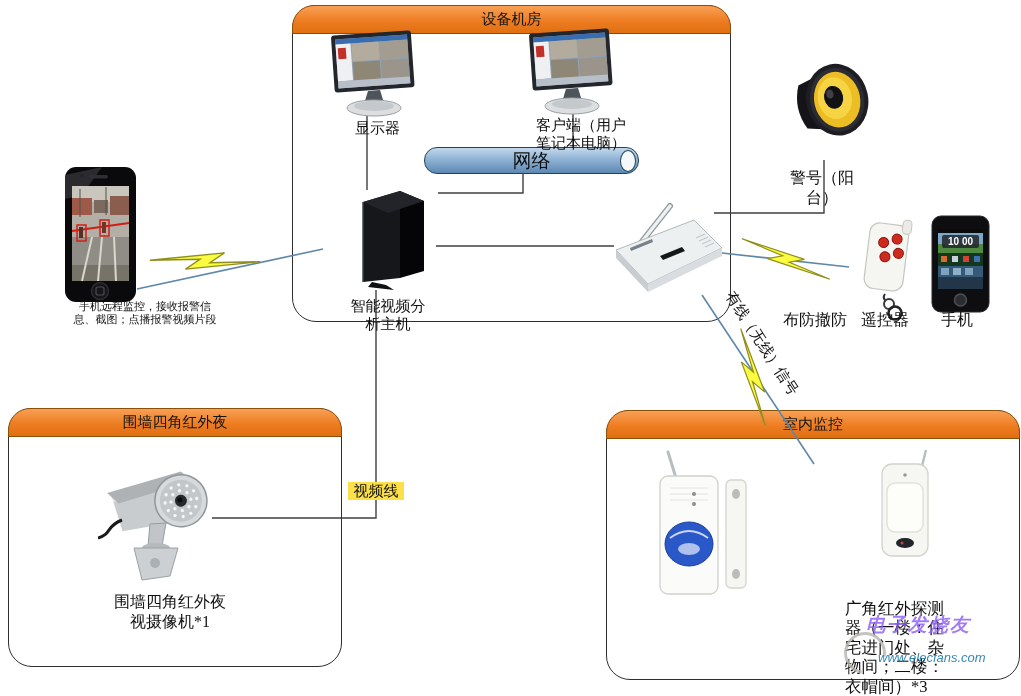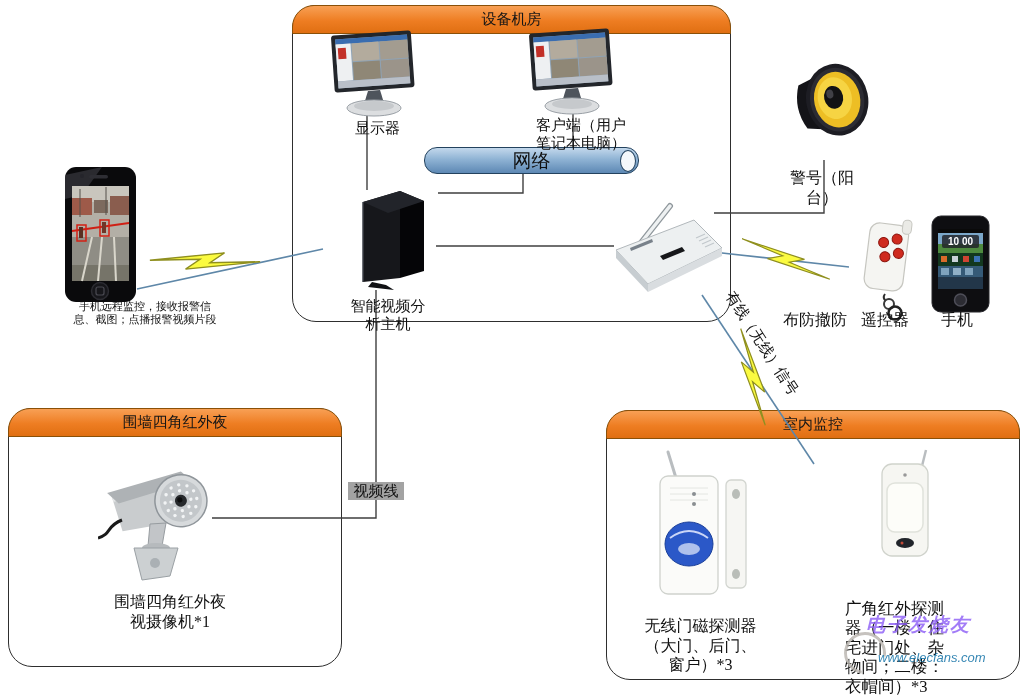--- a/index.html
+++ b/index.html
@@ -10,21 +10,21 @@
       background:linear-gradient(180deg,#f8a055 0%,#ee7d22 55%,#e06f12 100%);
       border:1px solid #8a5008;border-radius:22px 22px 0 0;
       display:flex;align-items:center;justify-content:center;font-size:15px;color:#161616;}
   #wires{position:absolute;left:0;top:0;z-index:2;}
   .device{position:absolute;z-index:3;}
   .label{position:absolute;z-index:3;white-space:pre-line;text-align:center;
          font-size:16px;line-height:1.22;color:#101010;}
   .label.small{font-size:15px;}
   .label.bold{font-weight:bold;}
   .label.left{text-align:left;}
-  .label.whitebg{background:#a3a3a3;padding:0 2px;}
+  .label.whitebg{background:#fde047;padding:0 2px;}
   .rotlabel{position:absolute;z-index:3;font-size:15px;white-space:nowrap;
             transform-origin:0 0;transform:rotate(57deg);}
   .watermark{position:absolute;left:838px;top:606px;width:182px;height:90px;z-index:5;opacity:.8;}
   .wm-circle{position:absolute;left:6px;top:26px;width:36px;height:36px;border:3px solid #b8b4ae;
              border-radius:50%;border-bottom-color:transparent;transform:rotate(-35deg);}
   .wm-brand{position:absolute;left:28px;top:6px;font-size:19px;font-weight:bold;font-style:italic;
             color:#8b5cf6;letter-spacing:2px;white-space:nowrap;}
   .wm-url{position:absolute;left:40px;top:44px;font-size:13px;font-style:italic;color:#0369a1;
           font-family:"Liberation Sans",sans-serif;white-space:nowrap;}
 </style>
@@ -295,23 +295,20 @@
   <div class="label" style="left:857px;top:310px;width:56px;">遥控器</div>
   <div class="label" style="left:936px;top:310px;width:42px;">手机</div>
 
   <div class="rotlabel" style="left:737px;top:288px;">有线（无线）信号</div>
 
   <div class="label small whitebg" style="left:348px;top:482px;width:52px;">视频线</div>
 
   <div class="label" style="left:95px;top:592px;width:150px;">围墙四角红外夜
 视摄像机*1</div>
 
-  <div class="label" style="left:628px;top:616px;width:145px;">无线门磁探测器
-（大门、后门、
-窗户）*3</div>
   <div class="label left" style="left:845px;top:599px;width:170px;font-size:16.5px;line-height:1.18;">广角红外探测
 器（一楼：住
 宅进门处、杂
 物间；二楼：
 衣帽间）*3</div>
 
   <div class="watermark">
     <div class="wm-circle"></div>
     <div class="wm-brand">电子发烧友</div>
     <div class="wm-url">www.elecfans.com</div>

